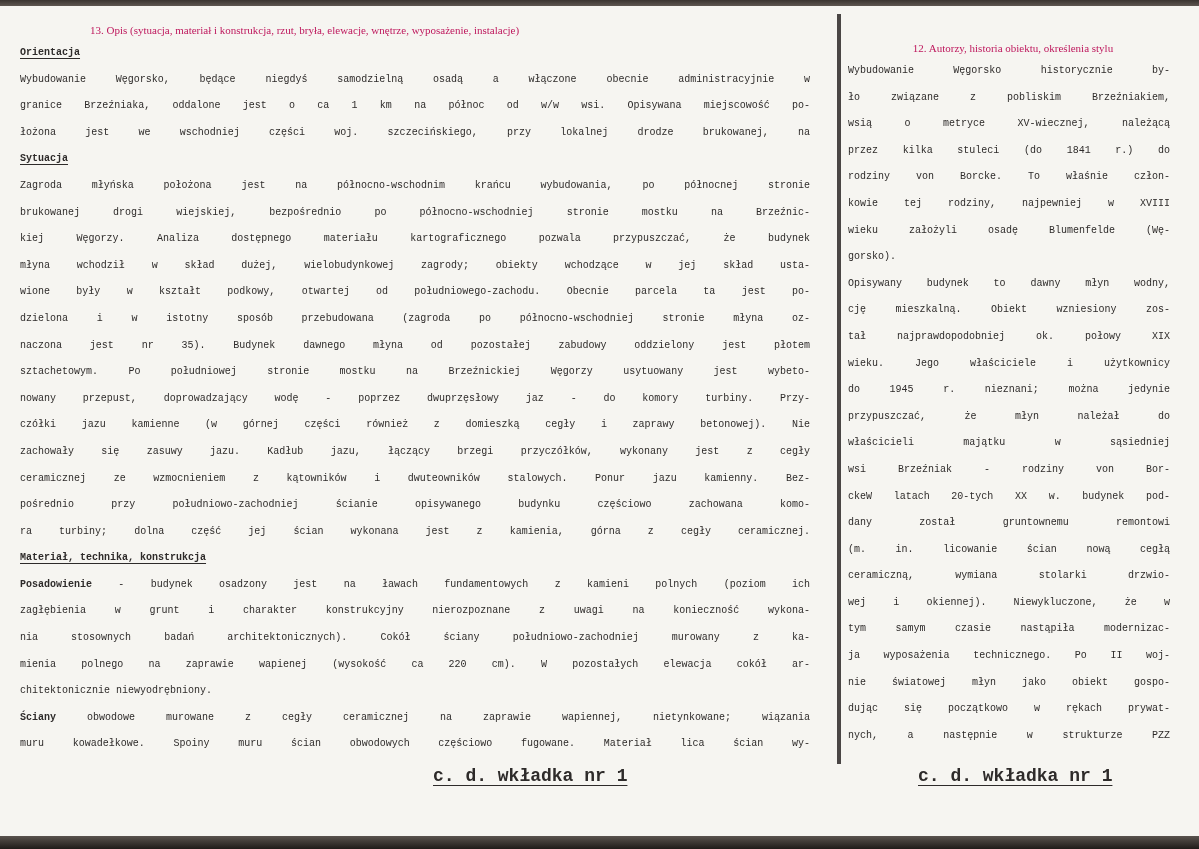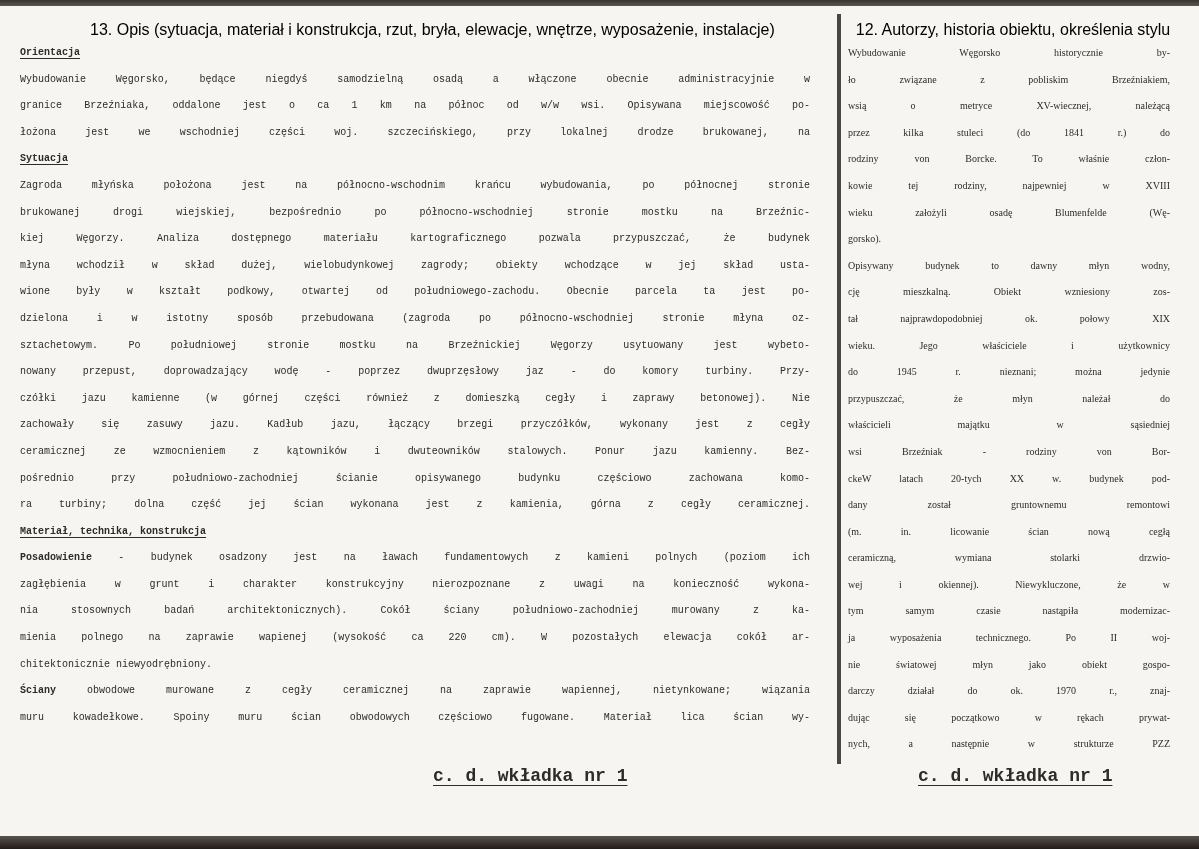--- a/index.html
+++ b/index.html
@@ -19,40 +19,40 @@
     background: linear-gradient(#3a3430, #6a625c);
   }
   .bottom-edge {
     position: absolute; left: 0; top: 836px; width: 1199px; height: 13px;
     background: linear-gradient(#5a534e, #1f1b19);
   }
   .left-col {
     position: absolute; left: 20px; top: 14px; width: 800px;
   }
   .right-col {
-    position: absolute; left: 848px; top: 14px; width: 330px;
+    position: absolute; left: 848px; top: 32px; width: 330px;
   }
   .divider {
     position: absolute; left: 837px; top: 8px; width: 4px; height: 750px;
     background: #4a4645;
   }
   .field-title {
-    font-family: Liberation Sans, sans-serif;
-    font-size: 16px; color: #000000;
+    font-family: Liberation Serif, serif;
+    font-size: 11px; color: #be185d;
     height: 20px; line-height: 20px;
   }
   .left-col .field-title { padding-left: 70px; }
   .right-col .field-title { text-align: center; }
   .line {
     font-size: 10px; line-height: 26.6px; height: 26.6px;
     white-space: nowrap; letter-spacing: 0px;
   }
   .left-col .line { text-align: justify; text-align-last: justify; width: 790px; }
   .left-col .line.last { text-align-last: left; }
-  .right-col .line { text-align: justify; text-align-last: justify; width: 322px; font-family: Liberation Serif, serif; }
+  .right-col .line { text-align: justify; text-align-last: justify; width: 322px; }
   .right-col .line.last { text-align-last: left; }
   .heading {
     font-weight: bold; text-decoration: underline; text-underline-offset: 3px;
   }
   .lead {
     font-weight: bold; text-underline-offset: 3px;
   }
   .cont {
     font-weight: bold; text-decoration: underline; text-underline-offset: 4px;
     font-size: 18px; line-height: 26px;
@@ -74,20 +74,21 @@
     <div class="line">granice Brzeźniaka, oddalone jest o ca 1 km na północ od w/w wsi. Opisywana miejscowość po-</div>
     <div class="line">łożona jest we wschodniej części woj. szczecińskiego, przy lokalnej drodze brukowanej, na</div>
 
     <div class="line last"><span class="heading">Sytuacja</span></div>
     <div class="line">Zagroda młyńska położona jest na północno-wschodnim krańcu wybudowania, po północnej stronie</div>
     <div class="line">brukowanej drogi wiejskiej, bezpośrednio po północno-wschodniej stronie mostku na Brzeźnic-</div>
     <div class="line">kiej Węgorzy. Analiza dostępnego materiału kartograficznego pozwala przypuszczać, że budynek</div>
     <div class="line">młyna wchodził w skład dużej, wielobudynkowej zagrody; obiekty wchodzące w jej skład usta-</div>
     <div class="line">wione były w kształt podkowy, otwartej od południowego-zachodu. Obecnie parcela ta jest po-</div>
     <div class="line">dzielona i w istotny sposób przebudowana (zagroda po północno-wschodniej stronie młyna oz-</div>
+    <div class="line">naczona jest nr 35). Budynek dawnego młyna od pozostałej zabudowy oddzielony jest płotem</div>
     <div class="line">sztachetowym. Po południowej stronie mostku na Brzeźnickiej Węgorzy usytuowany jest wybeto-</div>
     <div class="line">nowany przepust, doprowadzający wodę - poprzez dwuprzęsłowy jaz - do komory turbiny. Przy-</div>
     <div class="line">czółki jazu kamienne (w górnej części również z domieszką cegły i zaprawy betonowej). Nie</div>
     <div class="line">zachowały się zasuwy jazu. Kadłub jazu, łączący brzegi przyczółków, wykonany jest z cegły</div>
     <div class="line">ceramicznej ze wzmocnieniem z kątowników i dwuteowników stalowych. Ponur jazu kamienny. Bez-</div>
     <div class="line">pośrednio przy południowo-zachodniej ścianie opisywanego budynku częściowo zachowana komo-</div>
     <div class="line">ra turbiny; dolna część jej ścian wykonana jest z kamienia, górna z cegły ceramicznej.</div>
 
     <div class="line last"><span class="heading">Materiał, technika, konstrukcja</span></div>
     <div class="line"><span class="lead">Posadowienie</span><span> - budynek osadzony jest na ławach fundamentowych z kamieni polnych (poziom ich</span></div>
@@ -122,20 +123,19 @@
     <div class="line">właścicieli majątku w sąsiedniej</div>
     <div class="line">wsi Brzeźniak - rodziny von Bor-</div>
     <div class="line">ckeW latach 20-tych XX w. budynek pod-</div>
     <div class="line">dany został gruntownemu remontowi</div>
     <div class="line">(m. in. licowanie ścian nową cegłą</div>
     <div class="line">ceramiczną, wymiana stolarki drzwio-</div>
     <div class="line">wej i okiennej). Niewykluczone, że w</div>
     <div class="line">tym samym czasie nastąpiła modernizac-</div>
     <div class="line">ja wyposażenia technicznego. Po II woj-</div>
     <div class="line">nie światowej młyn jako obiekt gospo-</div>
-    <div class="line">darczy działał do ok. 1970 r., znaj-</div>
     <div class="line">dując się początkowo w rękach prywat-</div>
     <div class="line">nych, a następnie w strukturze PZZ</div>
   </div>
 
   <div class="cont right-cont">c. d. wkładka nr 1</div>
 </div>
 <div class="bottom-edge"></div>
 
 </body></html>

